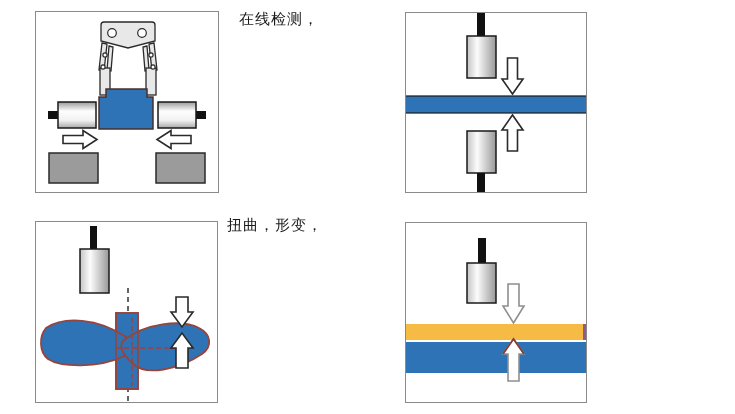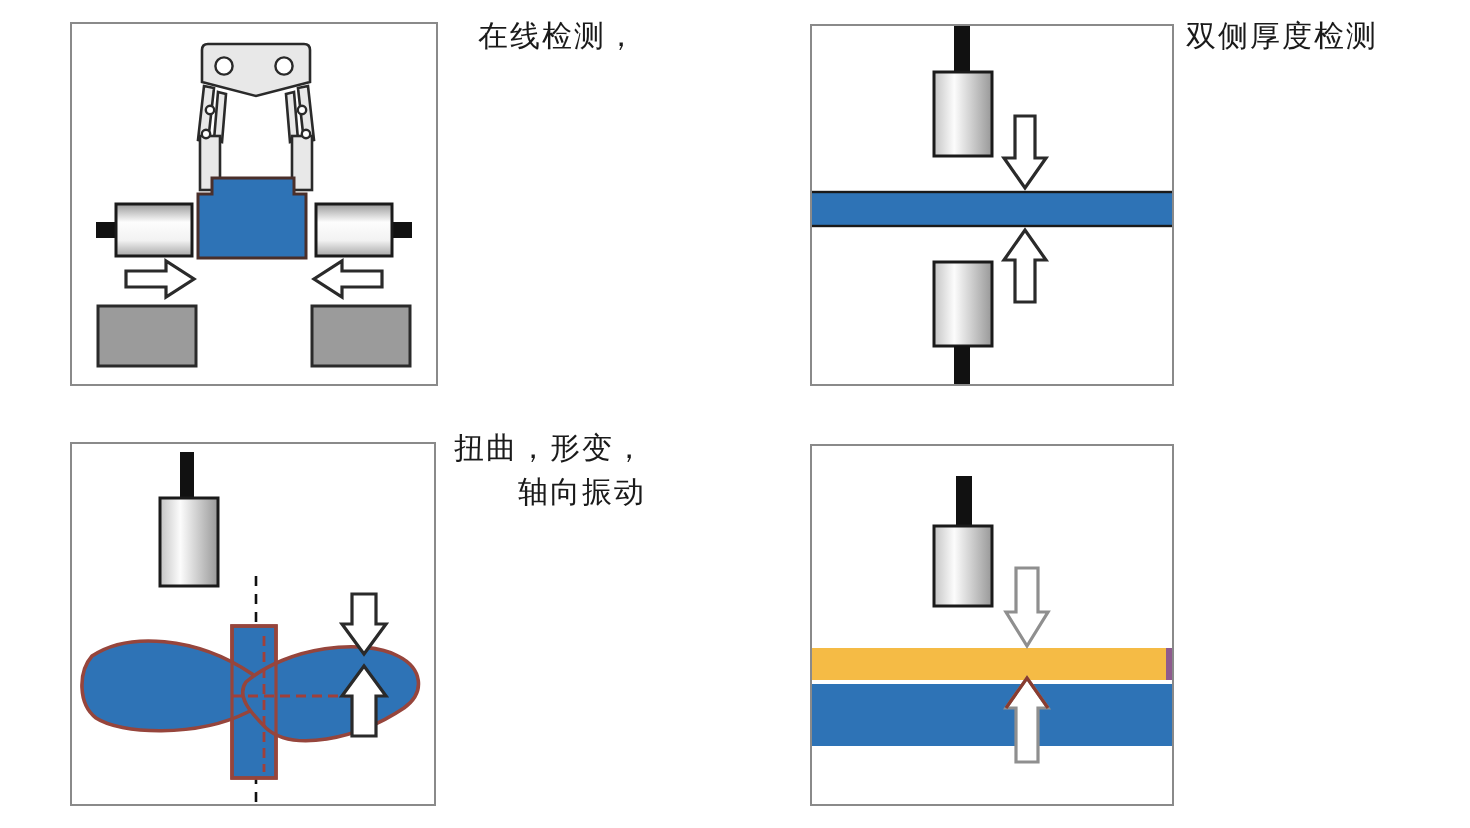--- a/index.html
+++ b/index.html
@@ -139,21 +139,17 @@
       <rect class="f-blue" x="0" y="119" width="180" height="31"></rect>
       <path class="arrow-gray" d="M102,61 V83 H97 L107.5,100 L118,83 H113 V61 Z"></path>
       <path class="arrow-gray" d="M102,158 V131 H97 L107.5,116 L118,131 H113 V158 Z"></path>
       <path d="M97,131 L107.5,116 L118,131" fill="none" stroke="#8a3c30" stroke-width="1.6"></path>
     </svg>
   </div>
 
   <div class="label" id="label-1">
     <div>在线检测，</div>
   </div>
-  <div class="label" id="label-2">
-    <div>双侧厚度检测</div>
-  </div>
   <div class="label" id="label-3">
     <div>扭曲，形变，</div>
-    <div>轴向振动</div>
   </div>
 
 </div>
 
 </body></html>

